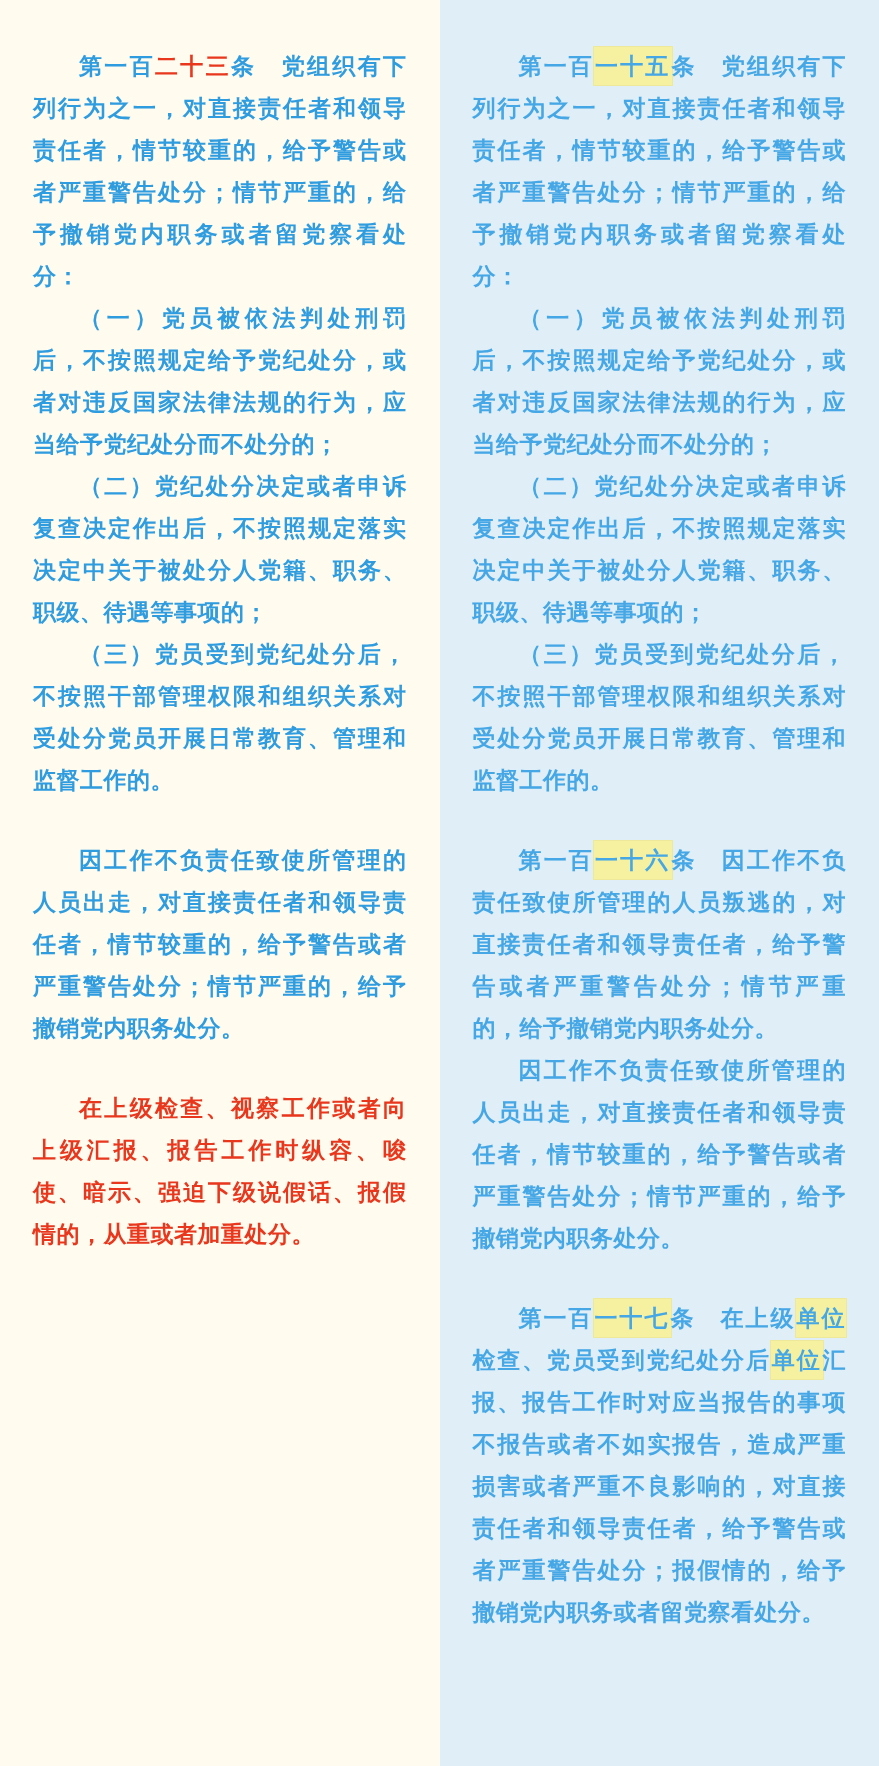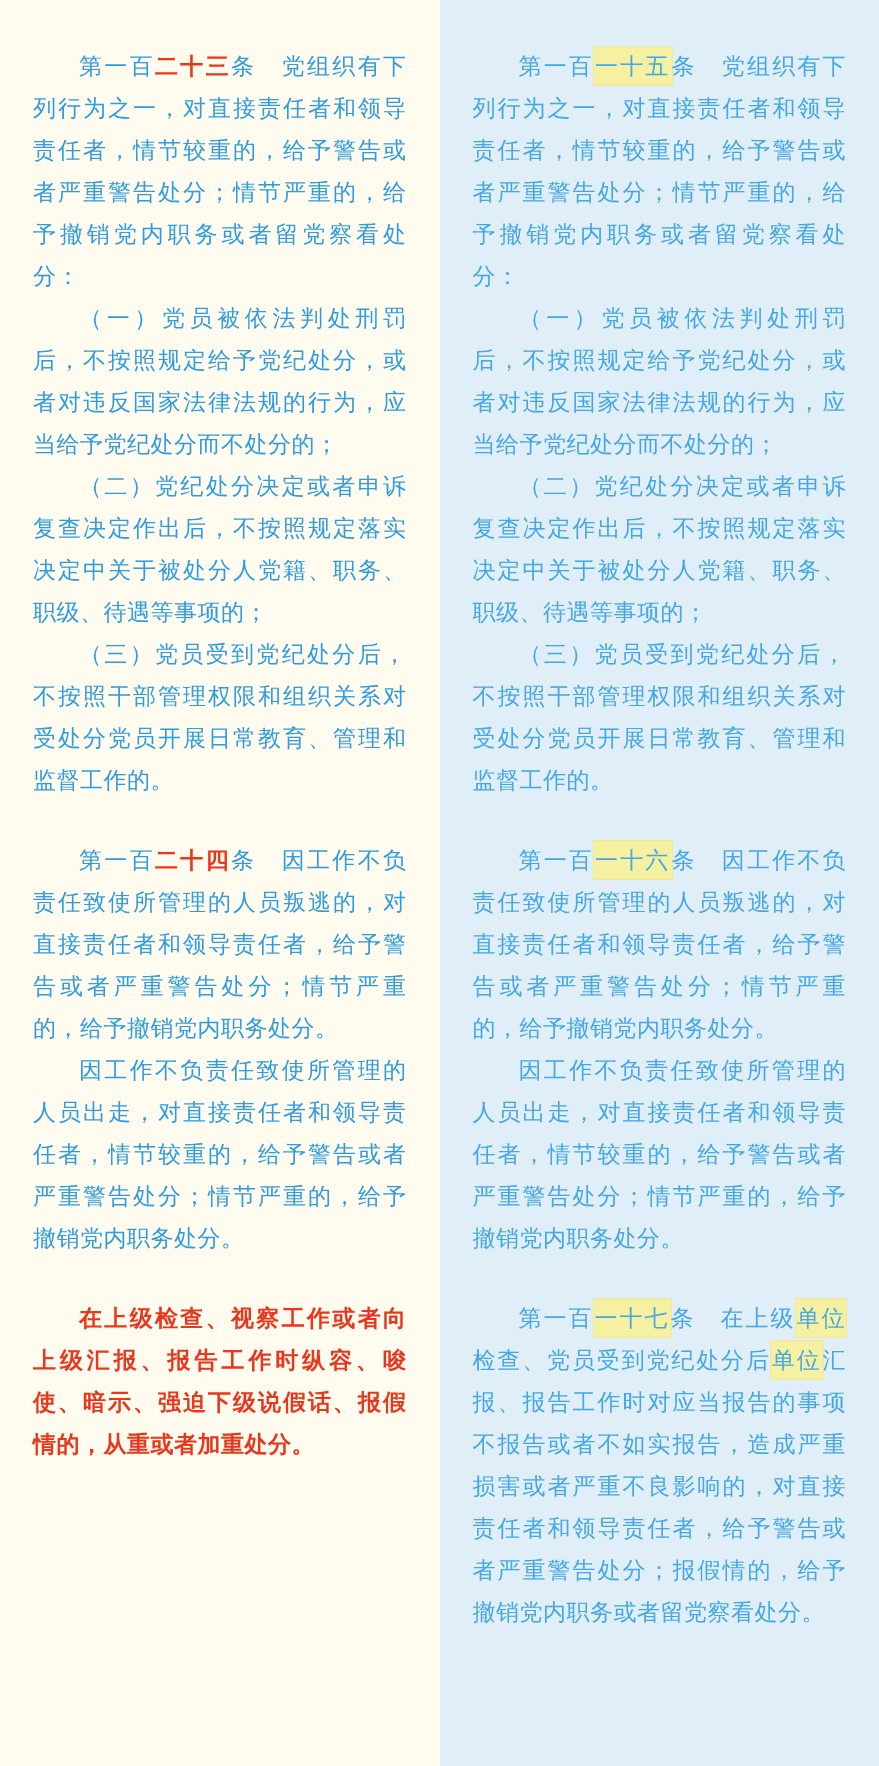--- a/index.html
+++ b/index.html
@@ -31,21 +31,21 @@
   .article { margin: 0; }
   .article + .article { margin-top: 38px; }
   .para {
     margin: 0;
     font-size: 23px;
     line-height: 42px;
     text-align: justify;
     text-indent: 2em;
     letter-spacing: 0.5px;
   }
-  .seg { white-space: pre-wrap; }
+  .seg { white-space: pre-wrap; font-weight: bold; }
   .red {
     color: var(--red-text, #E8371C);
     font-weight: bold;
     margin-top: 47px;
   }
   .redbold {
     color: var(--red-text, #E8371C);
     font-weight: bold;
   }
   .hl {
@@ -59,21 +59,20 @@
 
 <div class="page">
   <div class="col col-left">
       <section class="article">
         <p class="para"><span class="seg">第一百</span><span class="seg red">二十三</span><span class="seg">条</span><span class="seg">　</span><span class="seg">党组织有下列行为之一，对直接责任者和领导责任者，情节较重的，给予警告或者严重警告处分；情节严重的，给予撤销党内职务或者留党察看处分：</span></p>
         <p class="para"><span class="seg">（一）党员被依法判处刑罚后，不按照规定给予党纪处分，或者对违反国家法律法规的行为，应当给予党纪处分而不处分的；</span></p>
         <p class="para"><span class="seg">（二）党纪处分决定或者申诉复查决定作出后，不按照规定落实决定中关于被处分人党籍、职务、职级、待遇等事项的；</span></p>
         <p class="para"><span class="seg">（三）党员受到党纪处分后，不按照干部管理权限和组织关系对受处分党员开展日常教育、管理和监督工作的。</span></p>
       </section>
       <section class="article">
-        <p class="para"><span class="seg">第一百</span><span class="seg red">二十四</span><span class="seg">条</span><span class="seg">　</span><span class="seg">因工作不负责任致使所管理的人员叛逃的，对直接责任者和领导责任者，给予警告或者严重警告处分；情节严重的，给予撤销党内职务处分。</span></p>
         <p class="para"><span class="seg">因工作不负责任致使所管理的人员出走，对直接责任者和领导责任者，情节较重的，给予警告或者严重警告处分；情节严重的，给予撤销党内职务处分。</span></p>
       </section>
       <section class="article">
         <p class="para"><span class="seg redbold">在上级检查、视察工作或者向上级汇报、报告工作时纵容、唆使、暗示、强迫下级说假话、报假情的，从重或者加重处分。</span></p>
       </section>
     </div>
   <div class="col col-right">
       <section class="article">
         <p class="para"><span class="seg">第一百</span><span class="seg hl">一十五</span><span class="seg">条</span><span class="seg">　</span><span class="seg">党组织有下列行为之一，对直接责任者和领导责任者，情节较重的，给予警告或者严重警告处分；情节严重的，给予撤销党内职务或者留党察看处分：</span></p>
         <p class="para"><span class="seg">（一）党员被依法判处刑罚后，不按照规定给予党纪处分，或者对违反国家法律法规的行为，应当给予党纪处分而不处分的；</span></p>

